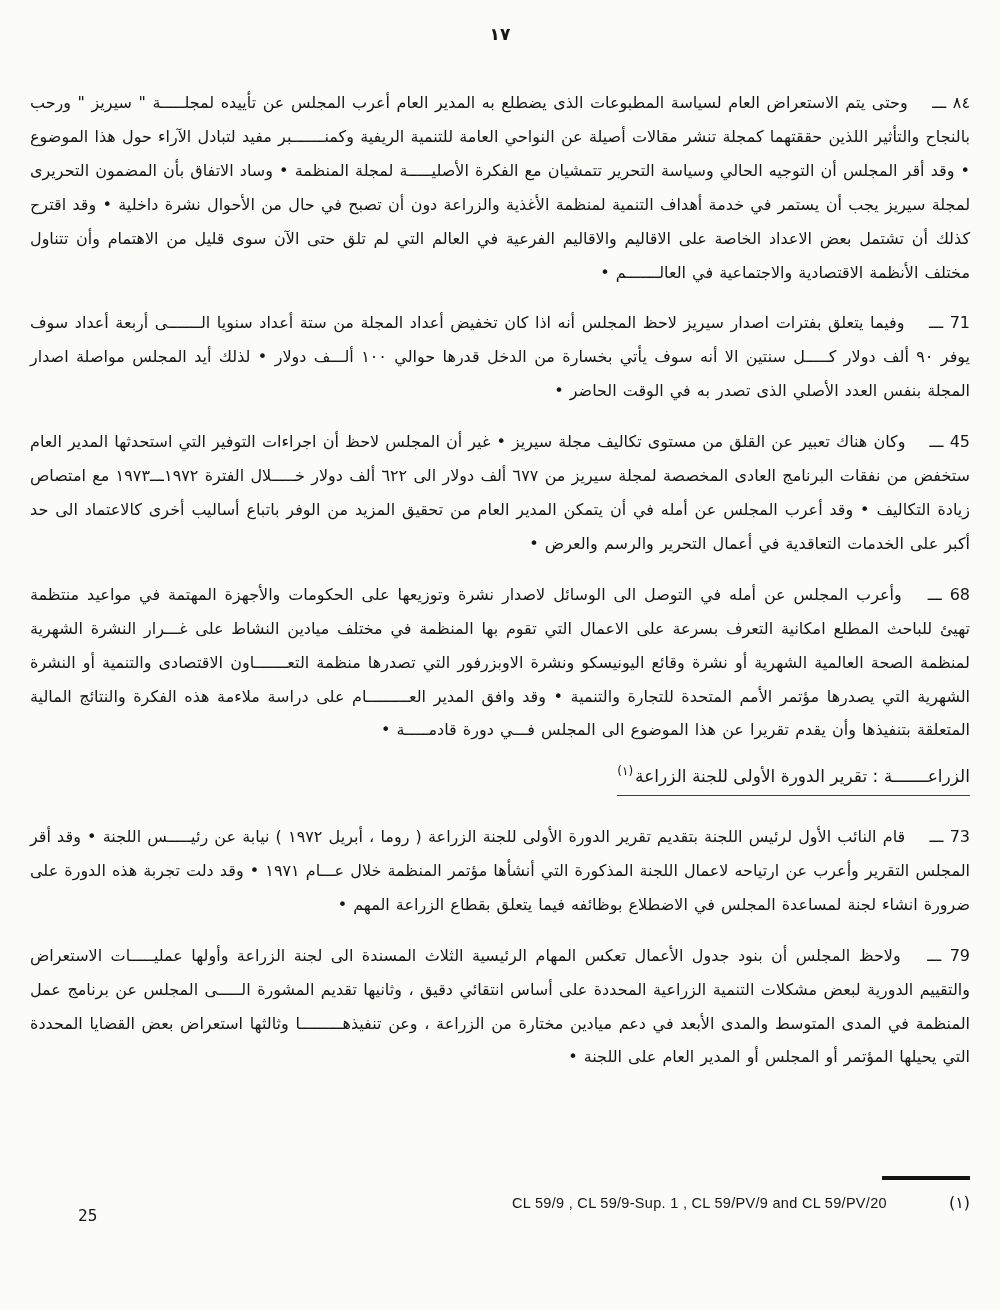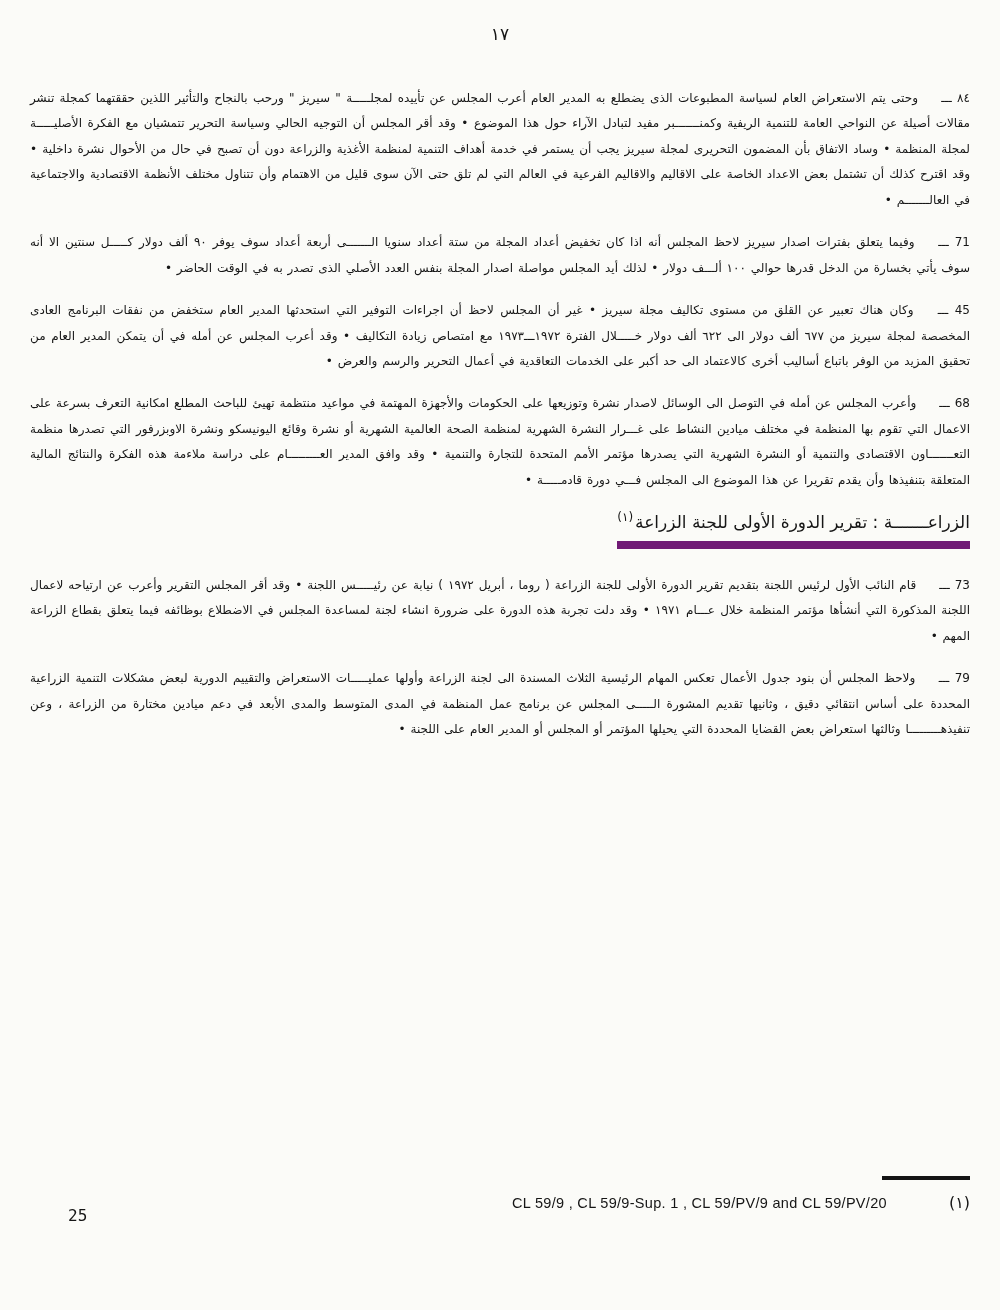--- a/index.html
+++ b/index.html
@@ -10,44 +10,44 @@
     font-family:"DejaVu Sans", sans-serif;
   }
   .page {
     position:relative;
     width:1000px; height:1310px;
     overflow:hidden;
   }
   .top-num {
     position:absolute; top:24px; left:0; right:0;
     text-align:center;
-    font-size:17px; letter-spacing:3px;
+    font-size:17px; letter-spacing:3px;font-weight:bold;
   }
   .content {
     position:absolute; top:86px; right:30px; left:30px;
     direction:rtl;
   }
   .para {
-    font-size:12px;
+    font-size:16px;
     line-height:2.12;
     text-align:justify;
     margin-bottom:17px;
     word-spacing:1px;
   }
   .para-num {
     margin-left:18px;
     white-space:nowrap;
   }
   .heading-wrap { margin:4px 0 24px; }
   .section-heading {
     display:inline-block;
     font-size:17px;
     font-weight:normal;
     padding-bottom:9px;
-    border-bottom:8px solid #701a75;
+    border-bottom:1px solid #701a75;
   }
   .heading-ref {
     font-size:12px;
     vertical-align:super;
     margin-right:2px;
   }
   .footnote-block {
     position:absolute; right:30px; left:30px; top:1176px;
     direction:rtl;
   }
@@ -59,21 +59,21 @@
     display:flex; gap:62px; align-items:baseline;
   }
   .fn-ref { font-size:16px; }
   .fn-text {
     direction:ltr; unicode-bidi:embed;
     font-family:Liberation Sans, sans-serif;
     font-size:14.5px;
     letter-spacing:0.3px;
   }
   .bottom-num {
-    position:absolute; left:68px; top:1206px;
+    position:absolute; left:78px; top:1206px;
     font-family:"DejaVu Sans Mono", monospace;
     font-size:16px;
   }
 </style>
 </head>
 <body>
 
 <div class="page">
 
   <div class="top-num">١٧</div>

